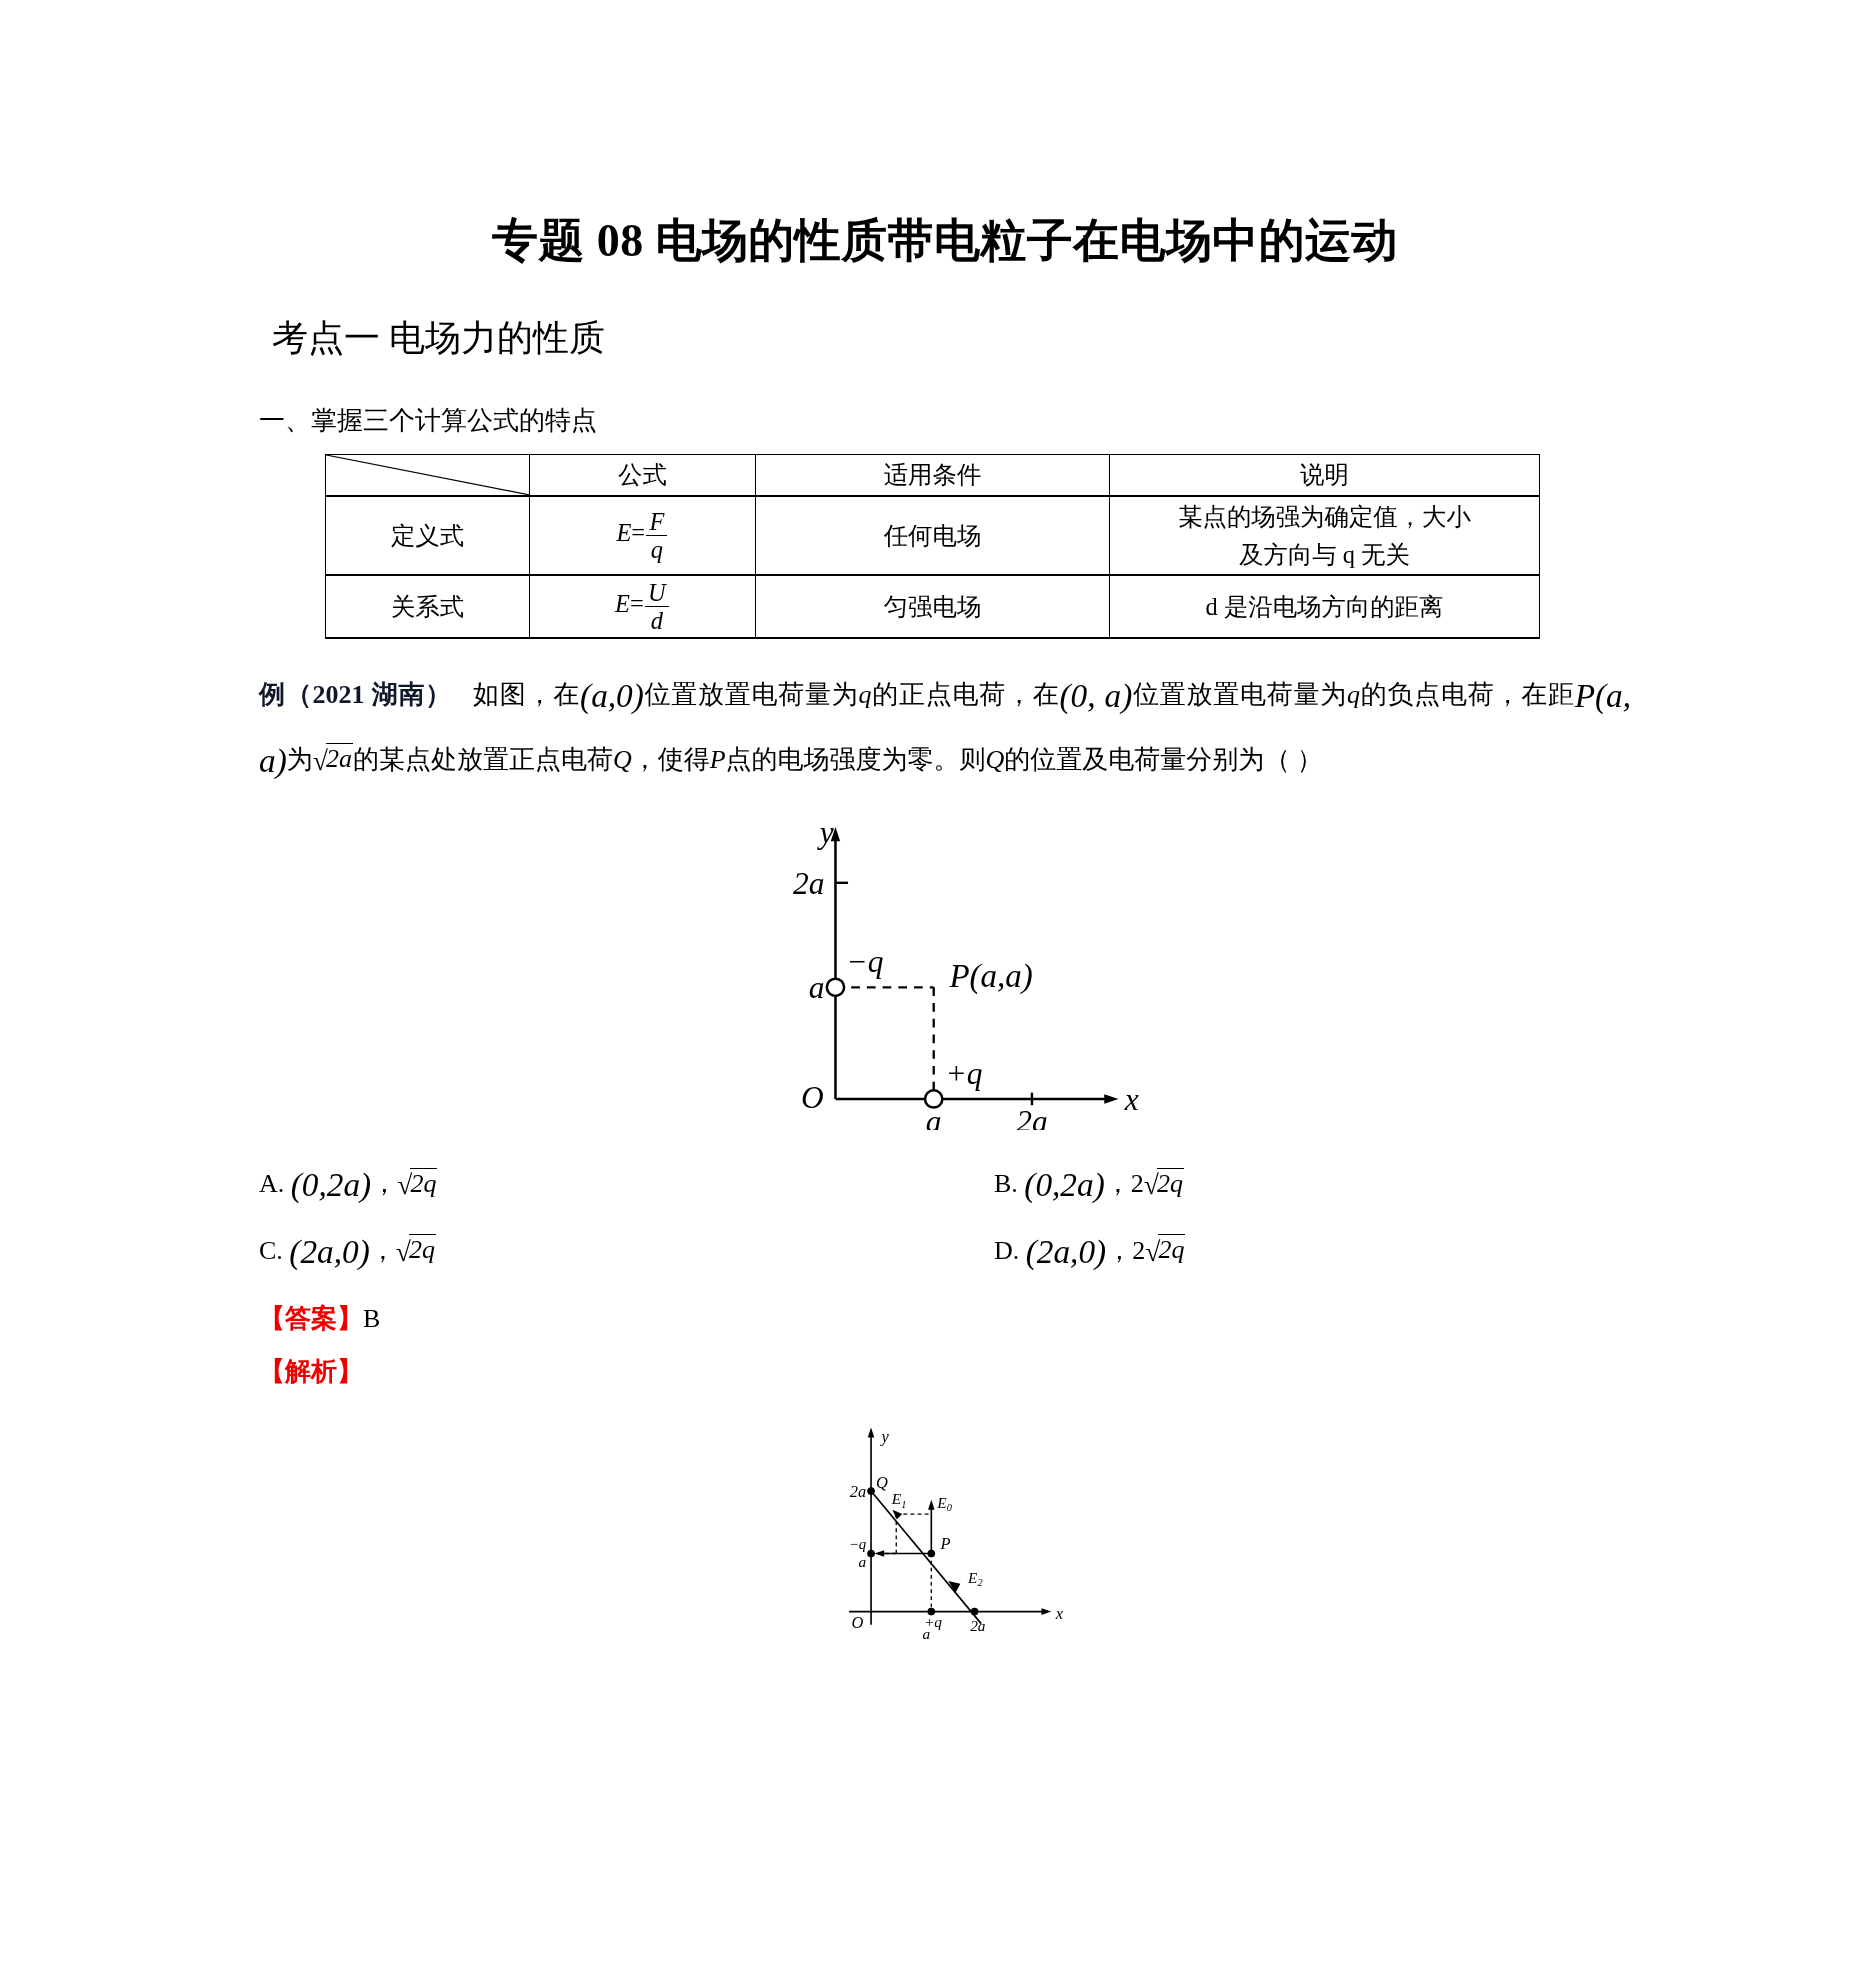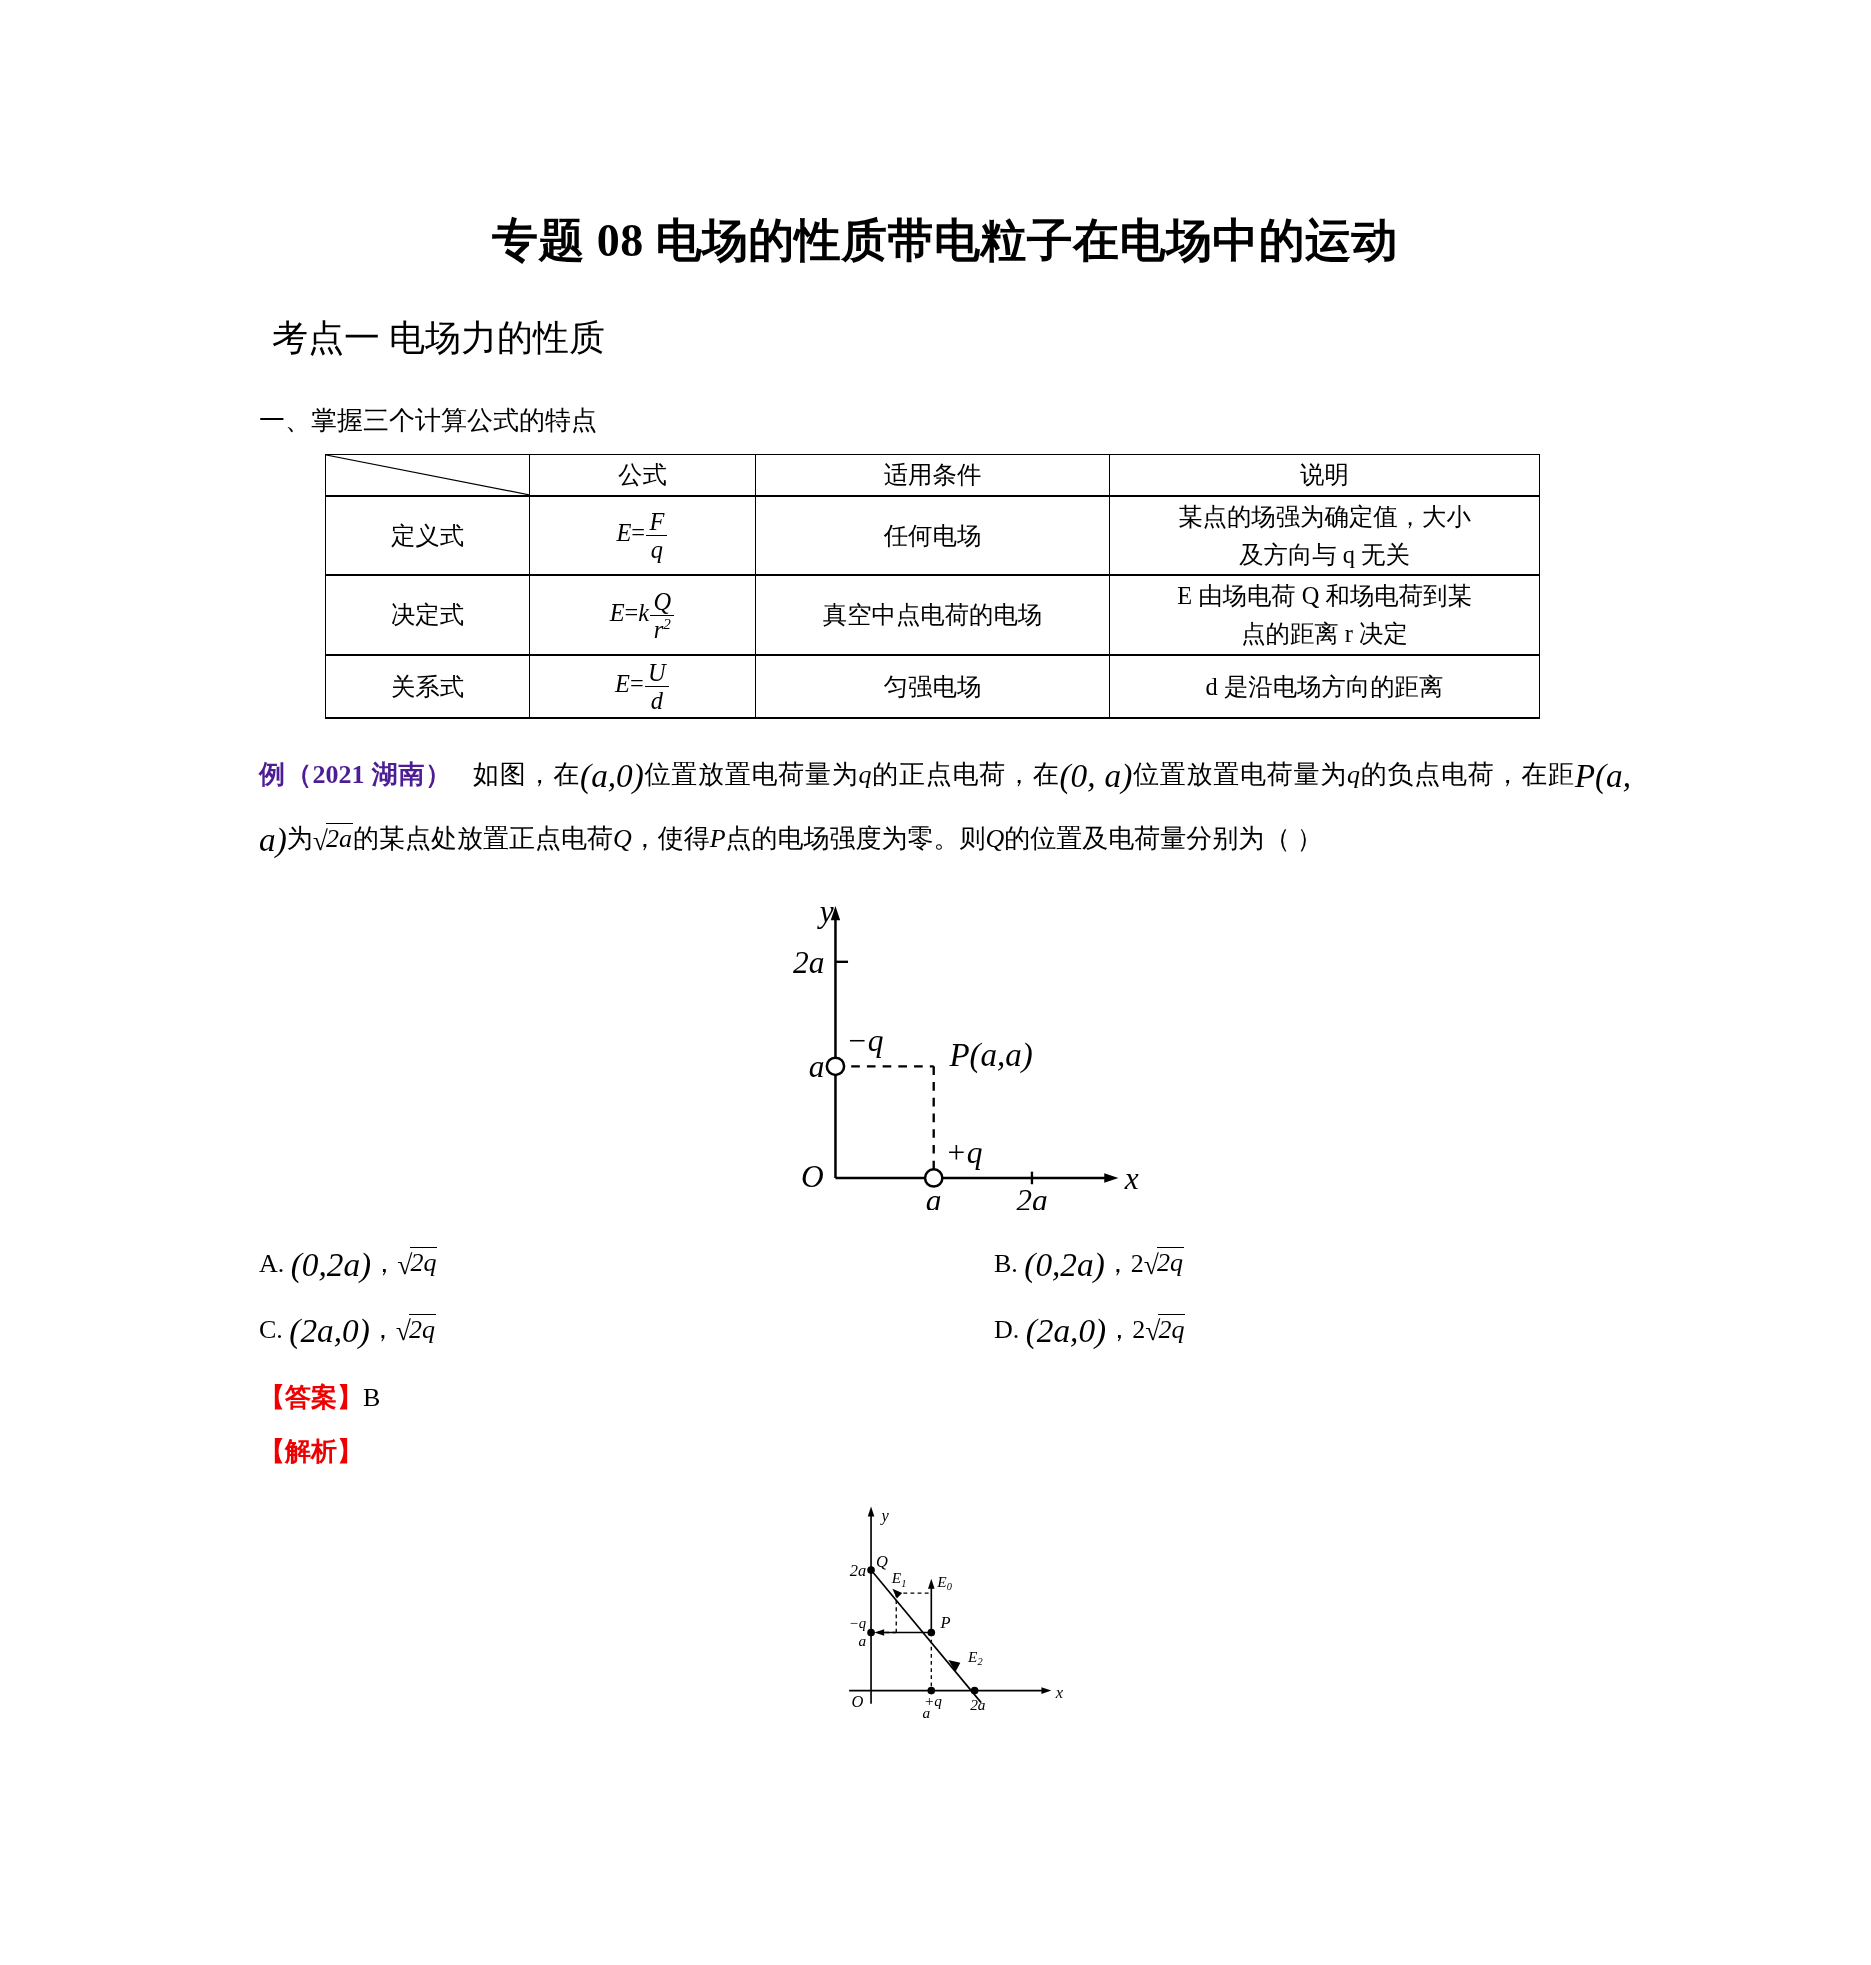--- a/index.html
+++ b/index.html
@@ -128,21 +128,21 @@
     font-size: 1.06em;
   }
   .sqrt > span {
     border-top: 1.2px solid #000;
     padding: 0 0.8px 0 0.4px;
     display: inline-block;
     line-height: 1.18;
   }
 
   
-  .ex-label { color: #4c1d95; font-weight: bold; }
+  .ex-label { color: #0f172a; font-weight: bold; }
   .ex-body {
     font-size: 26px;
     line-height: 1.95;
     margin: 0;
     padding-top: 24.4px;
     text-align: justify;
   }
   .ex-body .gap { display: inline-block; width: 20.4px; }
 
   
@@ -215,31 +215,20 @@
           <td>
             <span class="mi">E</span><span>=</span><span class="frac"><span class="num mi">F</span><span class="den mi">q</span></span>
           </td>
           <td>任何电场</td>
           <td class="note-cell">
             <span class="ln">某点的场强为确定值，大小</span>
             <span class="ln">及方向与 q 无关</span>
           </td>
         </tr>
 
-        <tr class="body-row row-tall">
-          <td>决定式</td>
-          <td>
-            <span class="mi">E</span><span>=</span><span class="mi">k</span><span class="frac"><span class="num mi">Q</span><span class="den"><span class="mi">r</span><sup class="exp">2</sup></span></span>
-          </td>
-          <td>真空中点电荷的电场</td>
-          <td class="note-cell">
-            <span class="ln">E 由场电荷 Q 和场电荷到某</span>
-            <span class="ln">点的距离 r 决定</span>
-          </td>
-        </tr>
 
         <tr class="body-row row-tall">
           <td>关系式</td>
           <td>
             <span class="mi">E</span><span>=</span><span class="frac"><span class="num mi">U</span><span class="den mi">d</span></span>
           </td>
           <td>匀强电场</td>
           <td class="note-cell">
             <span class="ln">d 是沿电场方向的距离</span>
           </td>

